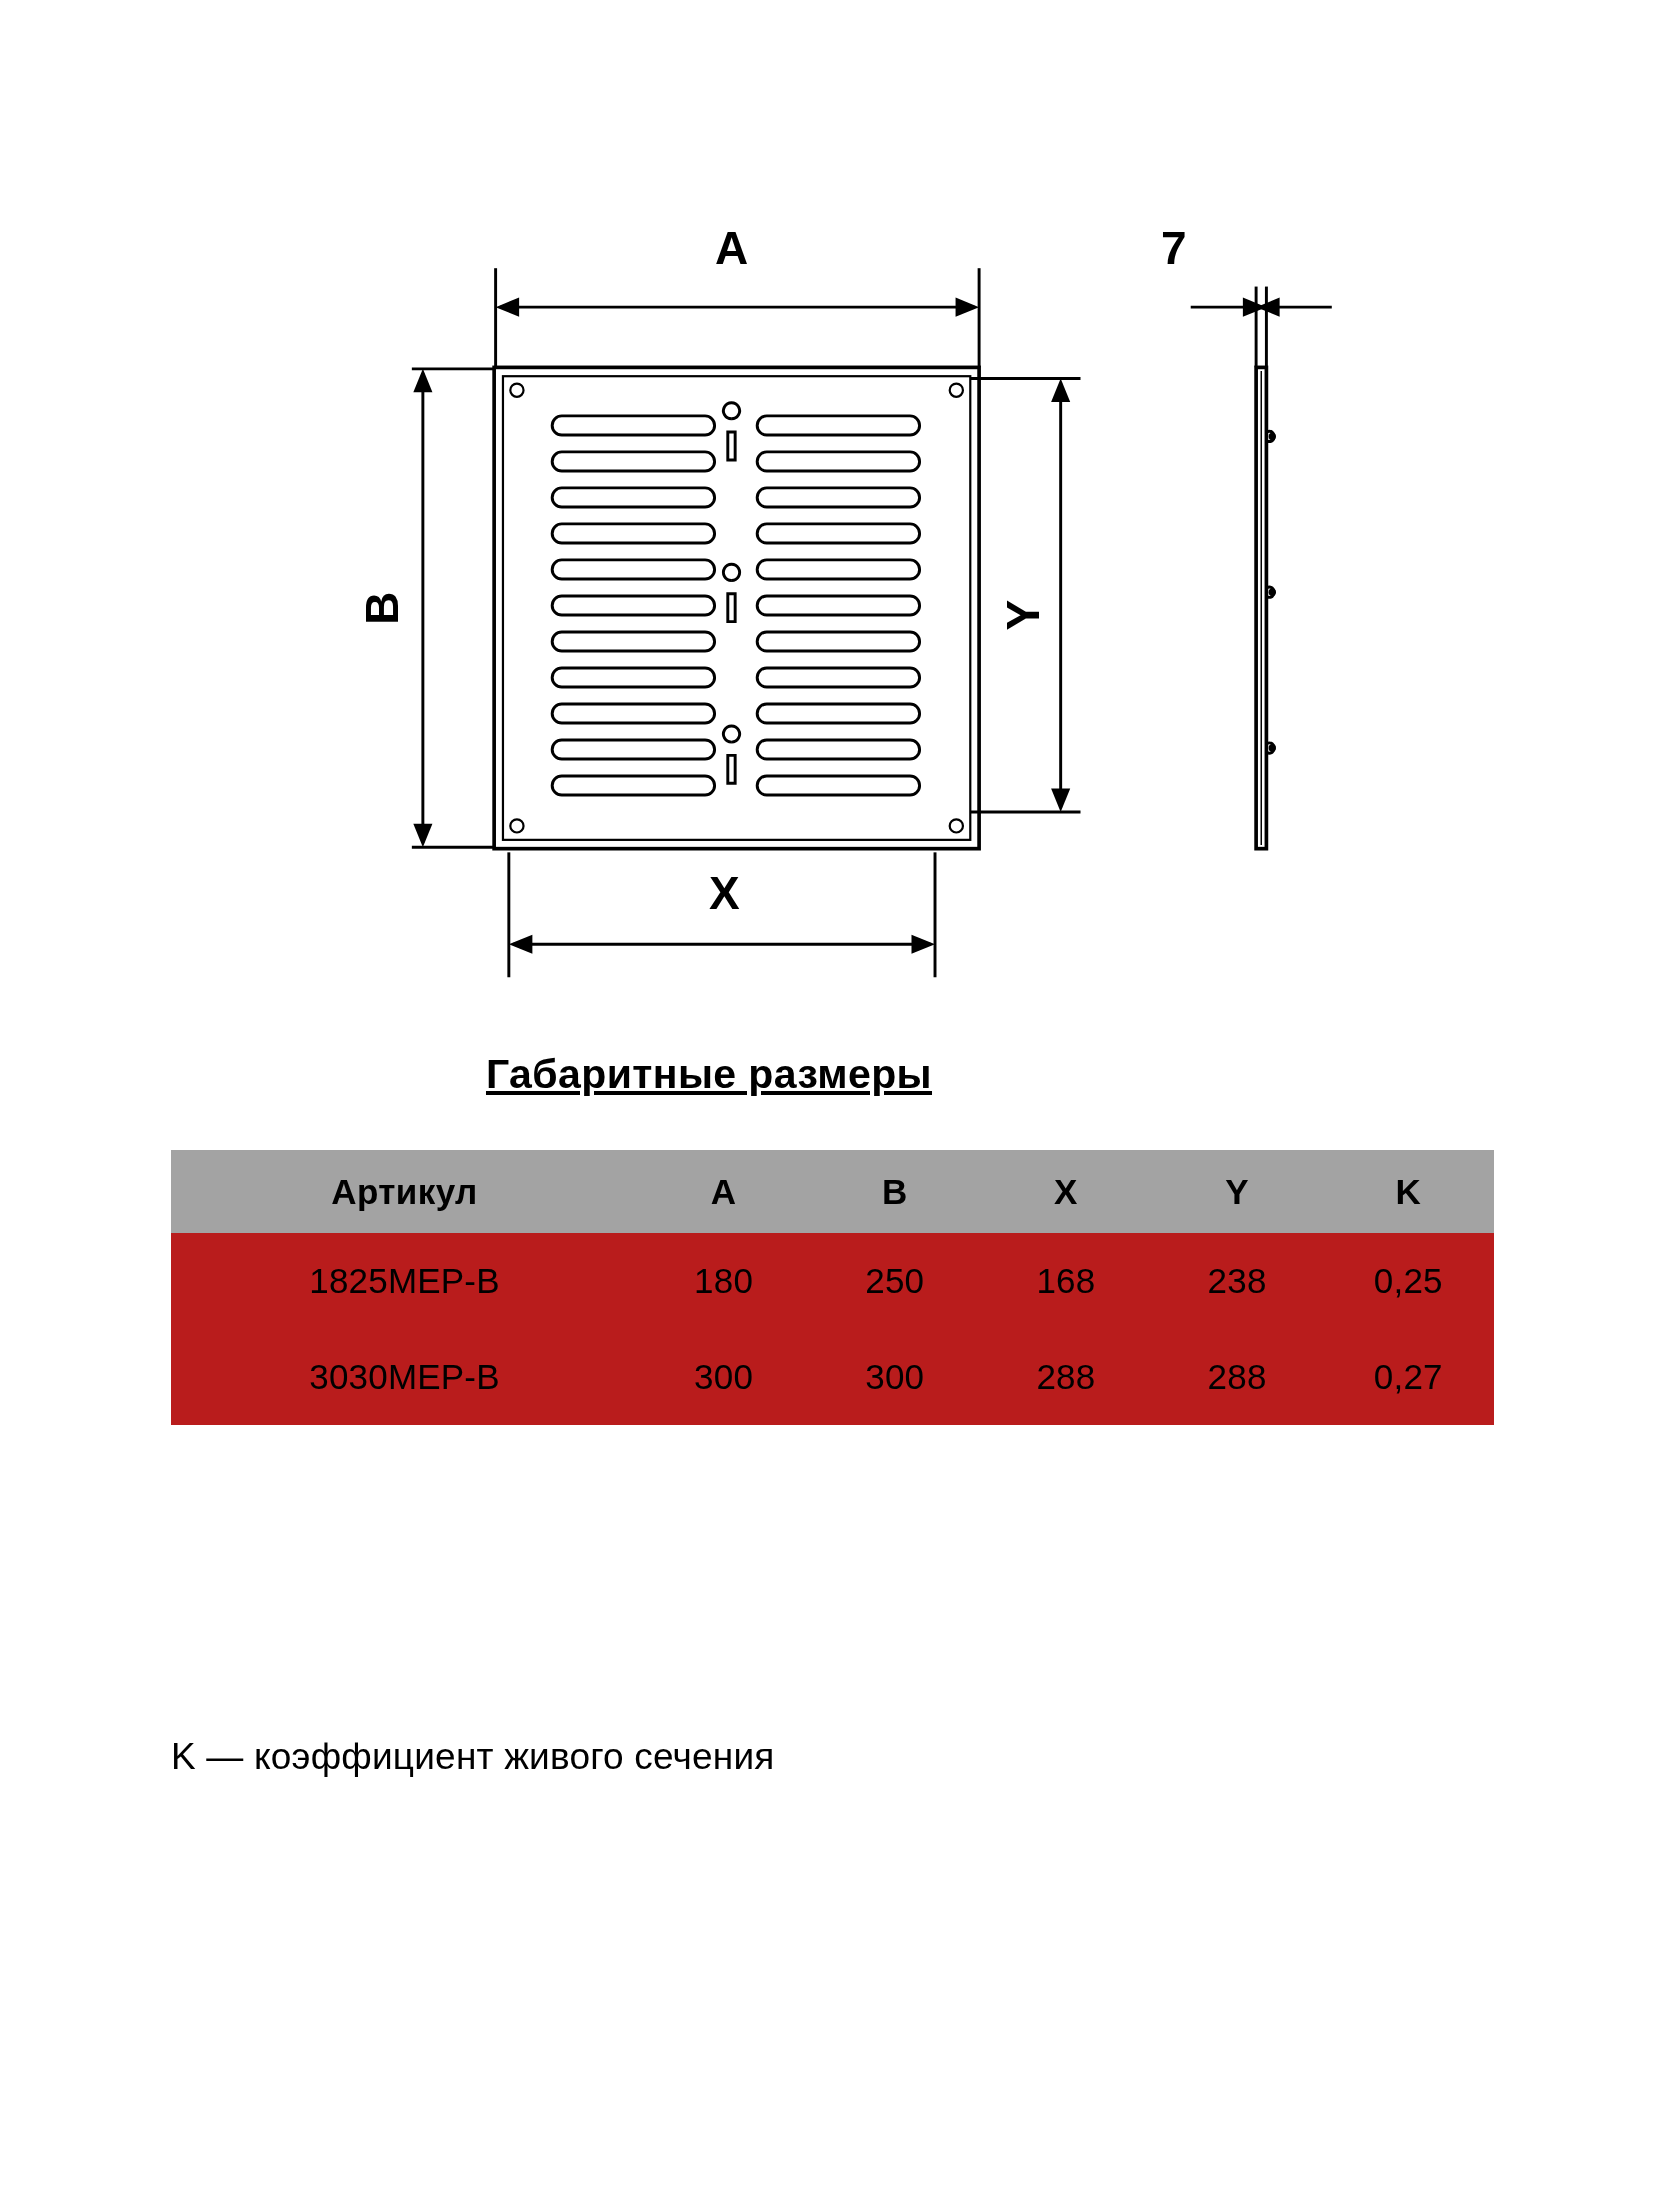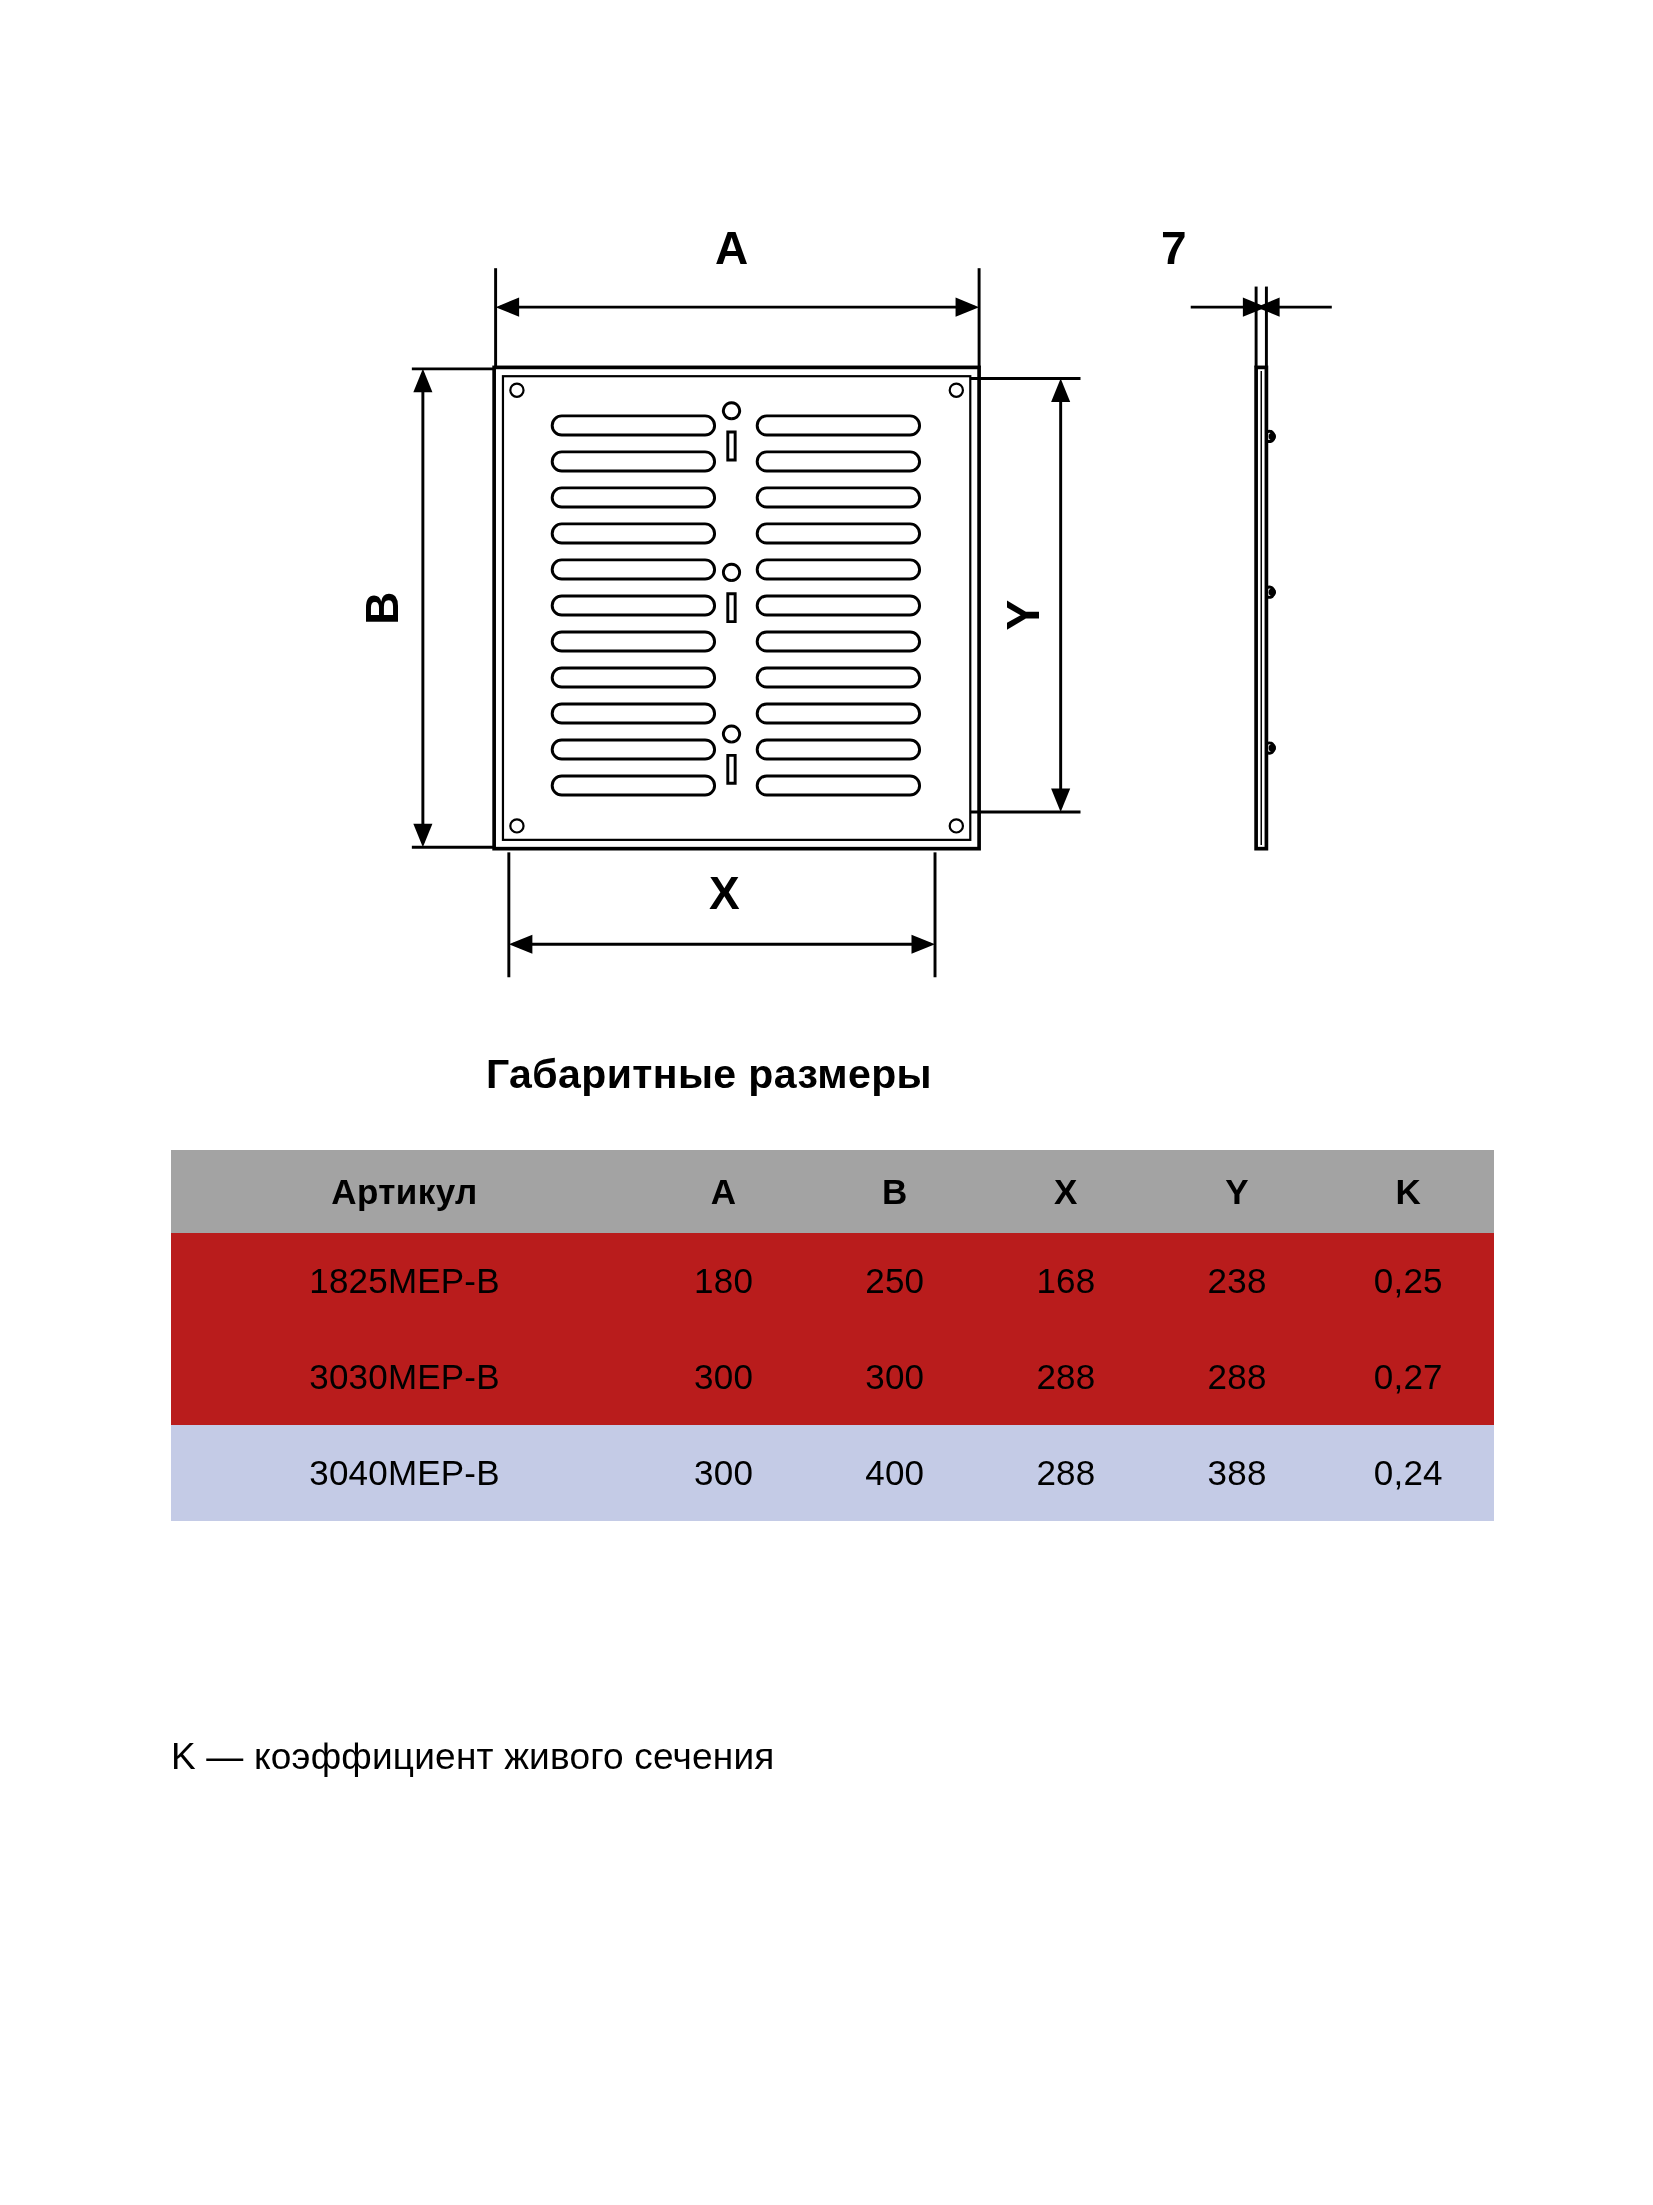--- a/index.html
+++ b/index.html
@@ -38,20 +38,21 @@
   
   .table-title {
     position: absolute;
     top: 1051px;
     left: 0;
     width: 1418px;
     text-align: center;
     font-size: 41px;
     font-weight: bold;
     letter-spacing: 0.4px;
+    text-decoration: underline;
   }
 
   
   .size-table {
     position: absolute;
     top: 1150px;
     left: 171px;
     width: 1323px;
     border-collapse: collapse;
     font-size: 35px;
@@ -234,25 +235,17 @@
       <td class="col-num">0,25</td>
     </tr>
     <tr class="odd">
       <td class="col-art">3030МЕР-В</td>
       <td class="col-num">300</td>
       <td class="col-num">300</td>
       <td class="col-num">288</td>
       <td class="col-num">288</td>
       <td class="col-num">0,27</td>
     </tr>
-    <tr class="even">
-      <td class="col-art">3040МЕР-В</td>
-      <td class="col-num">300</td>
-      <td class="col-num">400</td>
-      <td class="col-num">288</td>
-      <td class="col-num">388</td>
-      <td class="col-num">0,24</td>
-    </tr>
   </tbody>
 </table>
 
 <div class="table-note">K — коэффициент живого сечения</div>
 
 
 </body></html>

